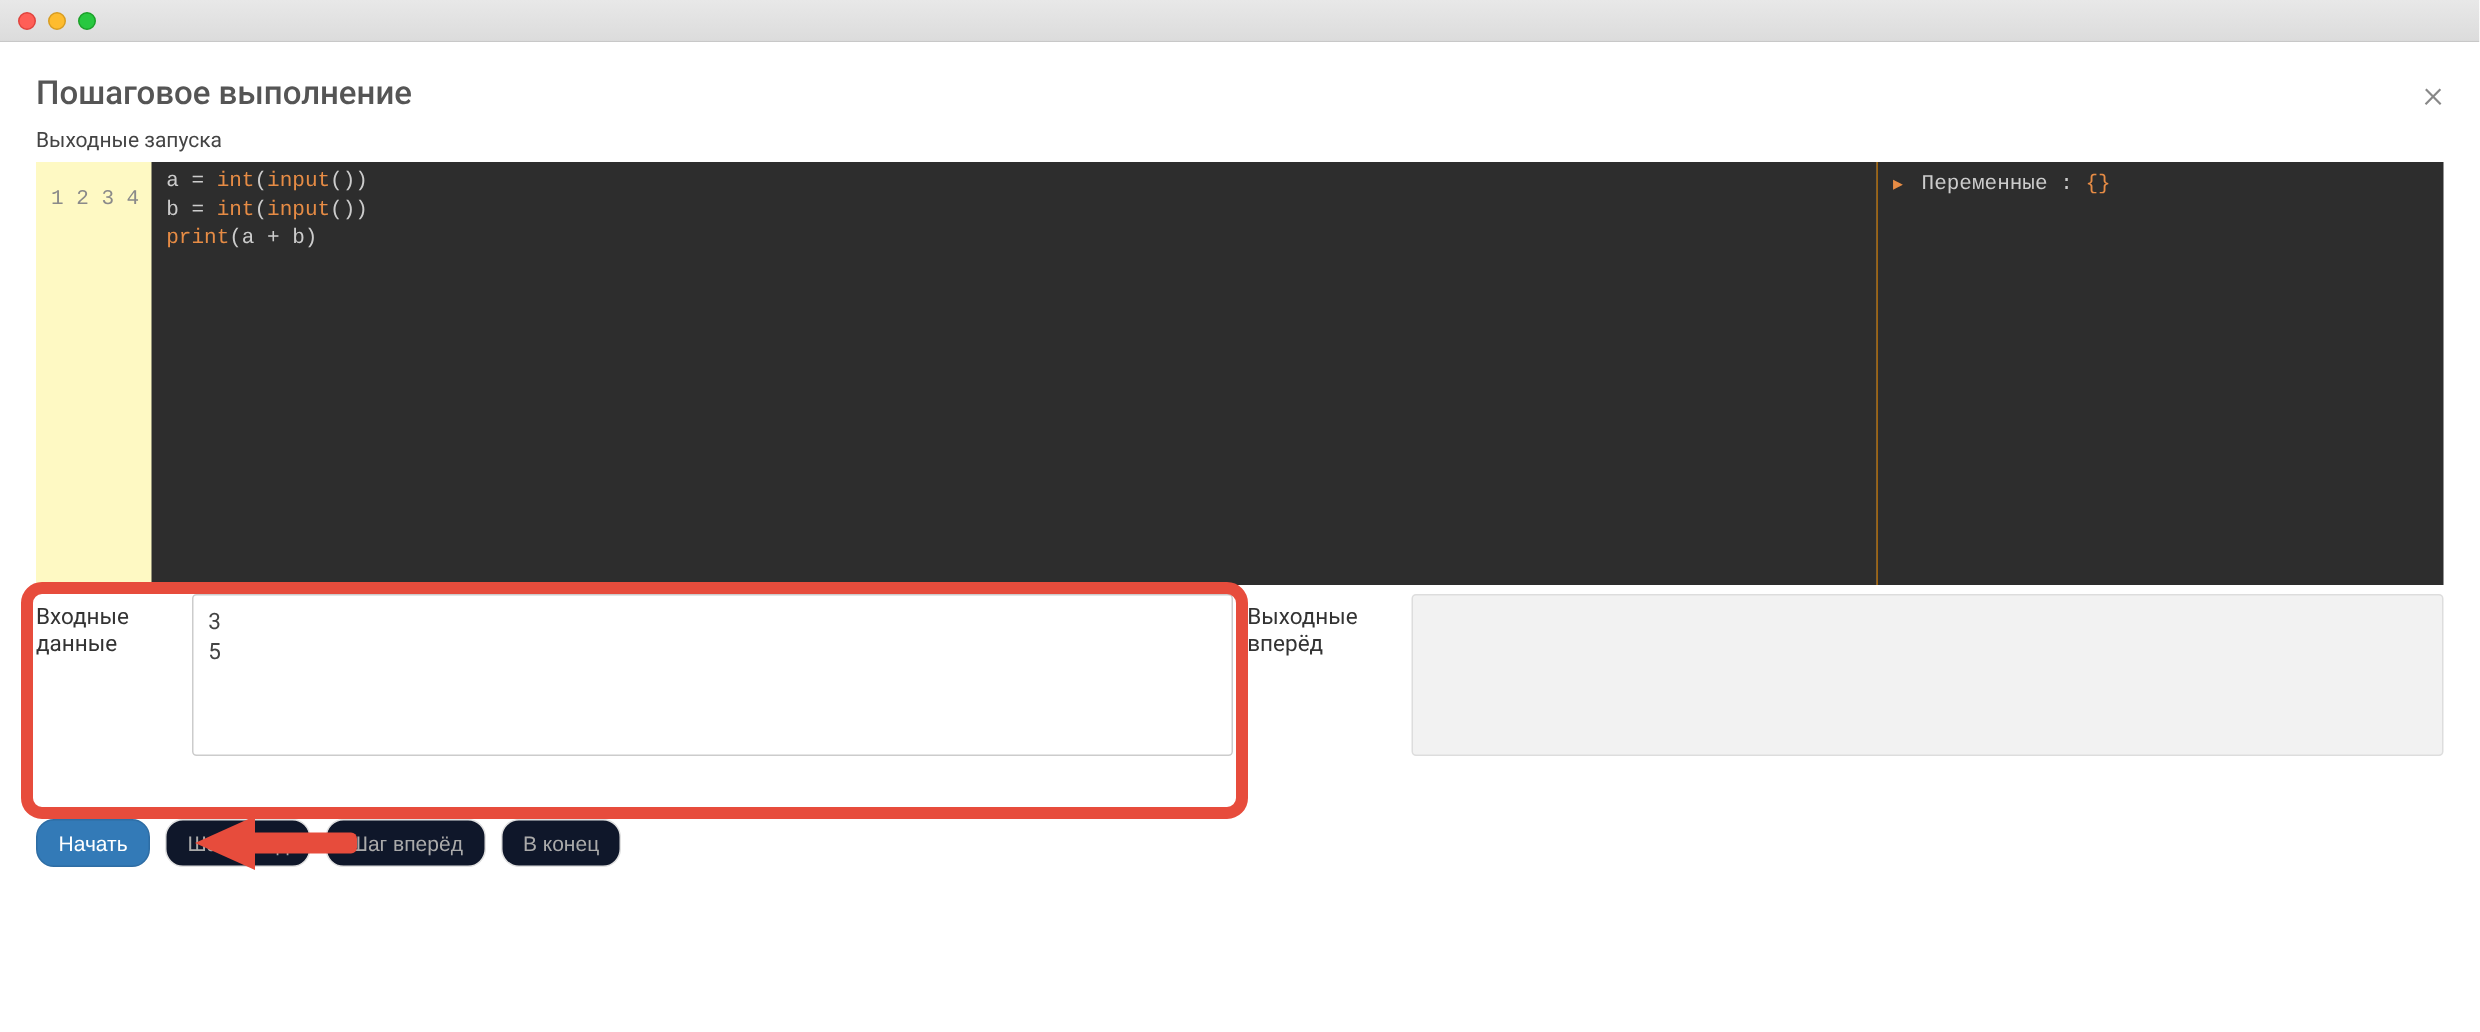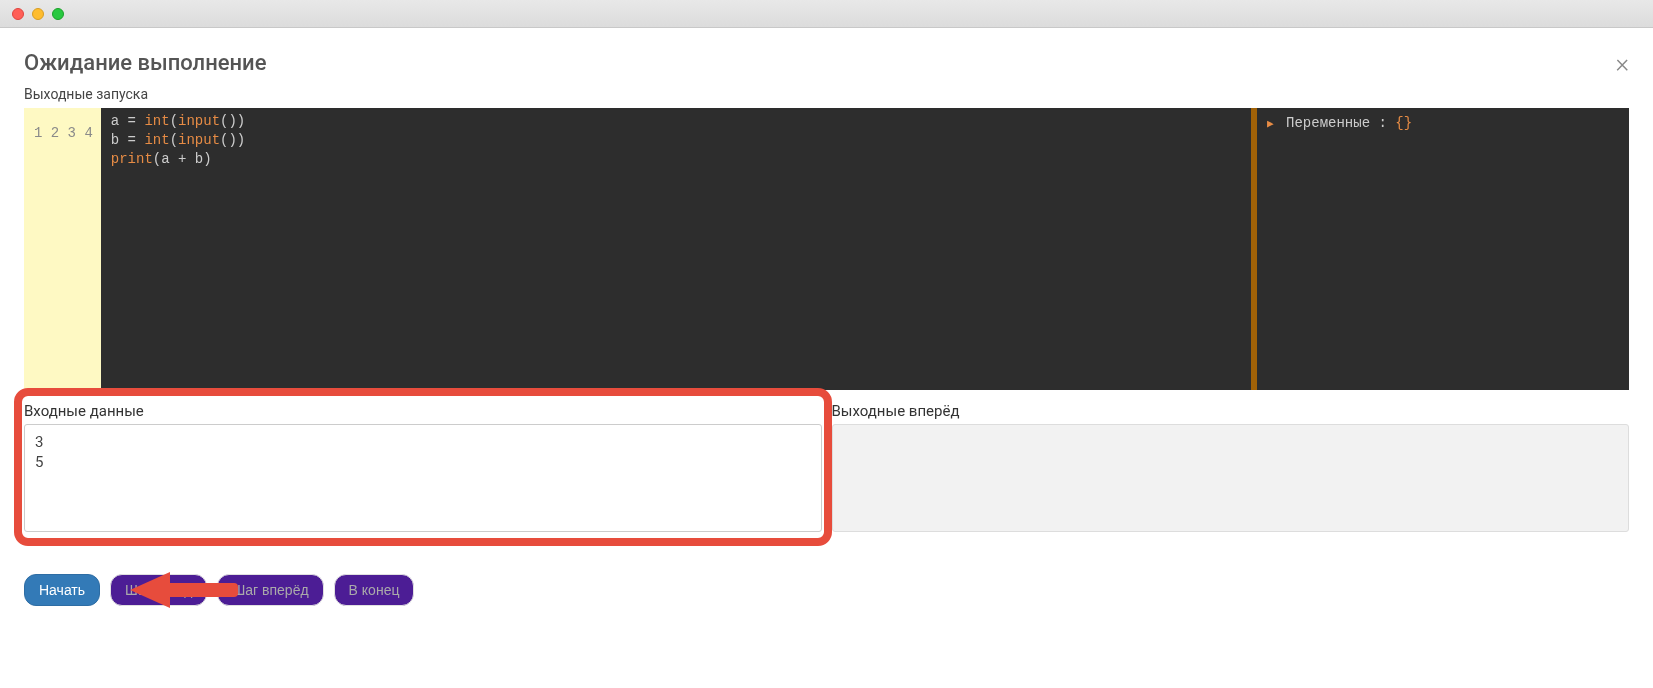--- a/index.html
+++ b/index.html
@@ -74,21 +74,21 @@
   .code-lines {
     padding: 4px 10px;
     color: #ccc;
     white-space: pre;
   }
   .tok-fn   { color: #e78c45; }
 
   .vars-pane {
     width: 378px;
     background: #2d2d2d;
-    border-left: 6px solid #a16207;
+    border-left: 1px solid #a16207;
     padding: 6px 10px;
     color: #ccc;
   }
   .vars-arrow {
     color: #e78c45;
     display: inline-block;
     margin-right: 4px;
     font-size: 11px;
   }
   .vars-label { color: #ccc; }
@@ -97,21 +97,21 @@
 
   .io-row {
     display: flex;
     gap: 10px;
     margin-top: 6px;
     position: relative;
   }
   .io-col {
     flex: 1 1 50%;
     display: flex;
-    flex-direction: column;
+    flex-direction: row;
   }
   .io-label {
     font-size: 15px;
     color: #333;
     margin-bottom: 4px;
     padding-top: 6px;
   }
   .io-input {
     width: 100%;
     min-height: 108px;
@@ -158,21 +158,21 @@
     border-radius: 12px;
     border: 1px solid transparent;
     cursor: pointer;
   }
   .btn-primary {
     background: #337ab7;
     color: #fff;
     border-color: #2e6da4;
   }
   .btn-default {
-    background: #4c1d95;
+    background: #0f172a;
     color: #aaa;
     border-color: #e0e0e0;
     cursor: default;
   }
 
   
   .pointer-arrow {
     position: absolute;
     left: 106px;
     top: -4px;
@@ -185,21 +185,21 @@
 
 <div class="window-titlebar">
   <div class="tl-dot tl-red"></div>
   <div class="tl-dot tl-yellow"></div>
   <div class="tl-dot tl-green"></div>
 </div>
 
 <div class="modal-content">
 
   <div class="modal-header">
-    <h2 class="modal-title">Ожидание выполнение</h2>
+    <h2 class="modal-title">Пошаговое выполнение</h2>
     <span class="close-icon">×</span>
   </div>
 
   <div class="status-line">Выходные запуска</div>
 
   <div class="editor-row">
     <div class="code-pane">
       <div class="gutter" id="gutter">1
 2
 3

